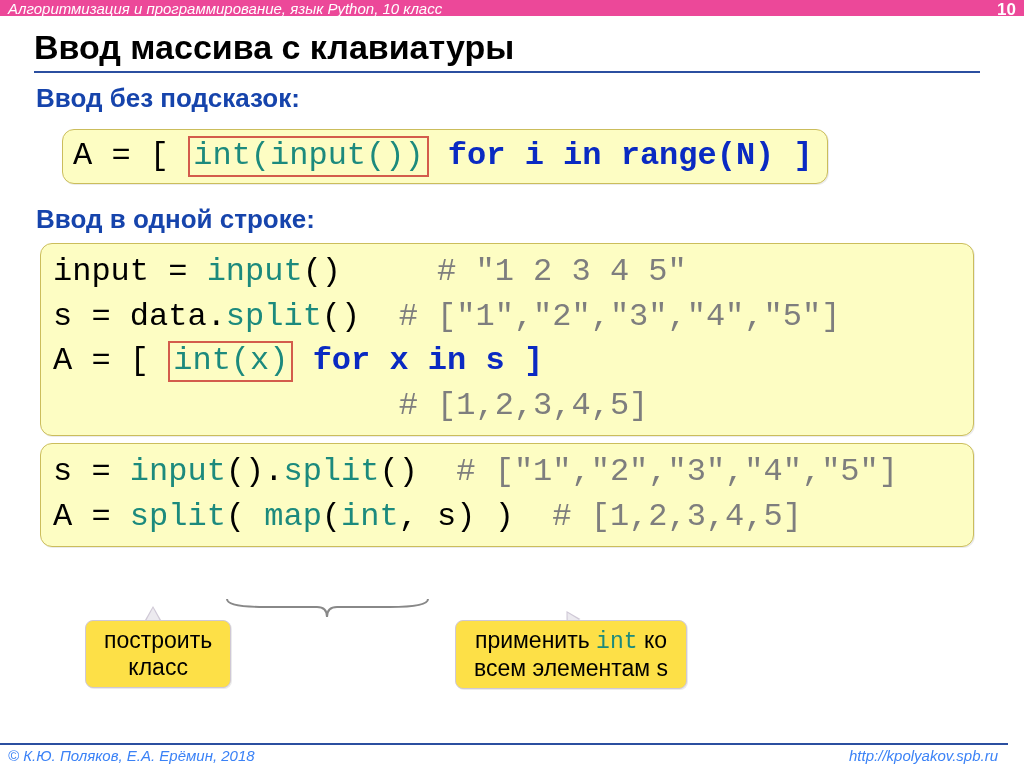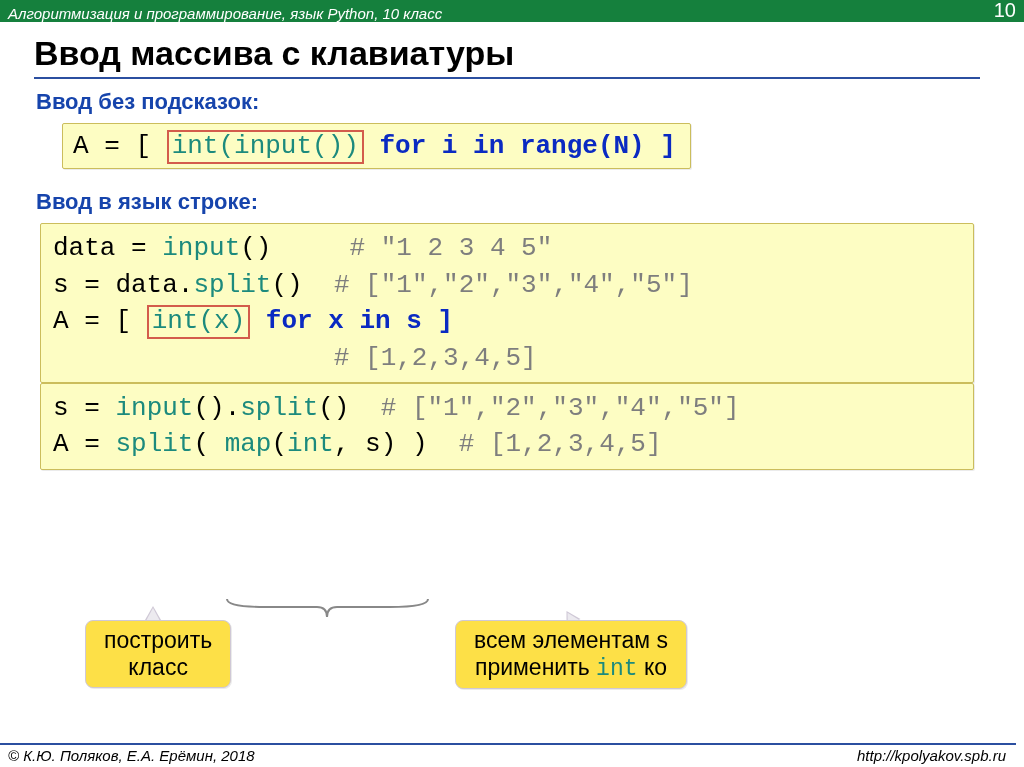--- a/index.html
+++ b/index.html
@@ -5,66 +5,67 @@
   body {
     margin: 0;
     font-family: Arial, Helvetica, sans-serif;
     background: #fff;
     width: 1024px;
     height: 767px;
     position: relative;
     color: #000;
   }
   .header {
-    background: #15803d;
+    background: #ec4899;
     color: #fff;
-    height: 22px;
+    height: 16px;
     display: flex;
-    align-items: flex-end;
+    align-items: flex-start;
     justify-content: space-between;
     padding: 0 8px;
     font-size: 15px;
     font-style: italic;
   }
   .page-num {
     font-style: normal;
-    font-weight: normal;
-    font-size: 20px;
+    font-weight: bold;
+    font-size: 17px;
   }
   .content {
     padding: 6px 44px 0 34px;
   }
   .title {
     font-size: 34px;
     font-weight: bold;
     margin: 6px 0 4px 0;
     color: #000;
   }
   .hr {
     height: 2px;
     background: #2b4fa0;
     margin-bottom: 10px;
   }
   .subtitle {
     color: #1644ac;
     font-weight: bold;
-    font-size: 22px;
+    font-size: 26px;
     margin: 6px 0 8px 2px;
   }
   .codeblock, .inlineblock {
     background: #fdfdc3;
     border: 1px solid #cbbd5c;
-    border-radius: 2px;
+    border-radius: 12px;
     font-family: "Courier New", monospace;
-    font-size: 26px;
+    font-size: 32px;
     line-height: 1.4;
     padding: 6px 12px;
     white-space: pre;
     box-shadow: 1px 1px 0 rgba(0,0,0,.08);
     position: relative;
+    margin-top: 7px;
   }
   .inlineblock {
     display: inline-block;
     margin-left: 28px;
     padding: 4px 14px 4px 10px;
   }
   .codeblock { margin-left: 6px; margin-right: 6px; }
   .red-box {
     border: 2px solid #d35c4c;
     padding: 0 3px;
@@ -96,26 +97,26 @@
   }
   .pointer::after{
     content:"";
     position:absolute; left:-7px; top:2px;
     border-left: 7px solid transparent;
     border-right: 7px solid transparent;
     border-bottom: 13px solid #eceaef;
   }
   .footer {
     position: absolute;
-    bottom: 3px; left: 0; right: 8px;
+    bottom: 3px; left: 0; right: 16px;
     border-top: 2px solid #2b4fa0;
     display: flex;
     justify-content: space-between;
     font-style: italic;
-    color: #000000;
+    color: #3b82f6;
     padding: 2px 10px 0 8px;
     font-size: 15px;
   }
   svg.brace { position:absolute; overflow:visible; }
 </style>
 </head>
 <body>
 
 <div class="header">
   <span>Алгоритмизация и программирование, язык Python, 10 класс</span>
@@ -123,23 +124,23 @@
 </div>
 
 <div class="content">
   <div class="title">Ввод массива с клавиатуры</div>
   <div class="hr"></div>
 
   <div class="subtitle">Ввод без подсказок:</div>
 
   <div class="inlineblock"><span>A = [ </span><span class="red-box"><span class="fn">int(input())</span></span><span class="kw"> for i in range(N) ]</span></div>
 
-  <div class="subtitle" style="margin-top:20px">Ввод в язык строке:</div>
+  <div class="subtitle" style="margin-top:20px">Ввод в одной строке:</div>
 
-  <div class="codeblock"><span>data = </span><span class="fn">input</span><span>()     </span><span class="cm"># "1 2 3 4 5"</span>
+  <div class="codeblock"><span>input = </span><span class="fn">input</span><span>()     </span><span class="cm"># "1 2 3 4 5"</span>
 <span>s = data.</span><span class="fn">split</span><span>()  </span><span class="cm"># ["1","2","3","4","5"]</span>
 <span>A = [ </span><span class="red-box"><span class="fn">int(x)</span></span><span class="kw"> for x in s ]</span>
 <span>                  </span><span class="cm"># [1,2,3,4,5]</span></div>
 
 
   <div class="codeblock"><span>s = </span><span class="fn">input</span><span>().</span><span class="fn">split</span><span>()  </span><span class="cm"># ["1","2","3","4","5"]</span>
 <span>A = </span><span class="fn">split</span><span>( </span><span class="fn">map</span><span>(</span><span class="fn">int</span><span>, s) )  </span><span class="cm"># [1,2,3,4,5]</span></div>
 </div>
 
 <svg class="brace" style="left:225px; top:597px;" width="205" height="24">
@@ -147,20 +148,20 @@
 </svg>
 
 <div class="pointer" style="left:145px; top:606px;"></div>
 <div class="bubble" style="left:85px; top:620px;">
   <div>построить</div>
   <div>класс</div>
 </div>
 
 <div class="pointer" style="left:562px; top:610px; transform:rotate(-30deg);"></div>
 <div class="bubble" style="left:455px; top:620px;">
+  <div><span>применить </span><span class="mono">int</span><span> ко</span></div>
   <div>всем элементам s</div>
-  <div><span>применить </span><span class="mono">int</span><span> ко</span></div>
 </div>
 
 <div class="footer">
   <span>© К.Ю. Поляков, Е.А. Ерёмин, 2018</span>
   <span>http://kpolyakov.spb.ru</span>
 </div>
 
 </body></html>

